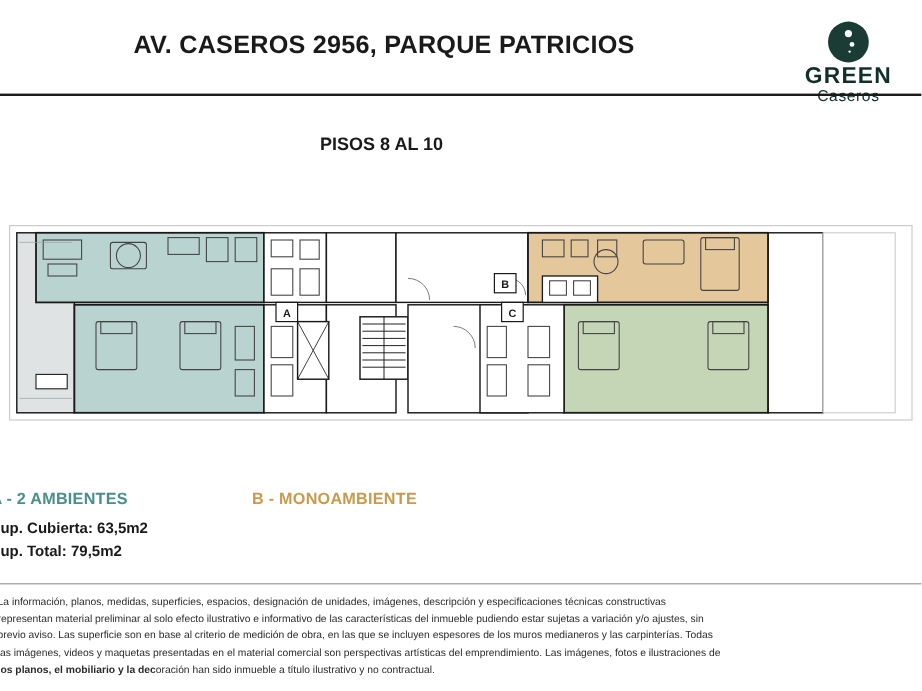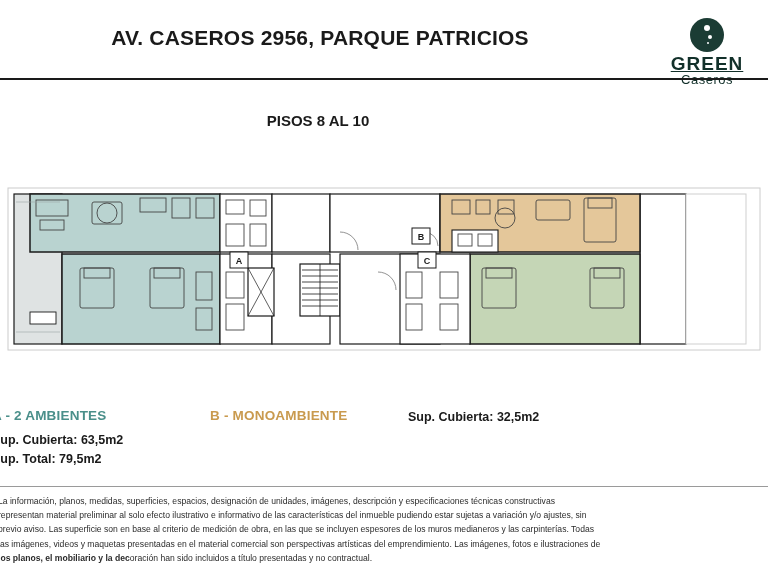--- a/index.html
+++ b/index.html
@@ -53,21 +53,20 @@
     border-radius: 50%;
     background: #ffffff;
     box-shadow: 3px 9px 0 -1px #ffffff, 1px 15px 0 -2px #ffffff;
   }
   .logo-word {
     font-size: 19px;
     font-weight: bold;
     letter-spacing: 1px;
     color: #12302a;
     line-height: 1;
-    text-decoration: underline;
   }
   .logo-sub {
     font-size: 13px;
     letter-spacing: 0.5px;
     color: #12302a;
     line-height: 1.1;
   }
   .rule {
     position: absolute;
     left: 0; top: 78px;
@@ -290,27 +289,26 @@
       <div class="legend-title" style="color:#4a8f8a;">A - 2 AMBIENTES</div>
       <div class="legend-line">Sup. Cubierta: 63,5m2</div>
       <div class="legend-line">Sup. Total: 79,5m2</div>
     </div>
 
     <div class="legend-col c2">
       <div class="legend-title" style="color:#c99a4e;">B - MONOAMBIENTE</div>
     </div>
 
     <div class="legend-col c3">
-      <div class="legend-line">Sup. Cubierta: 32,5m2</div>
     </div>
 
   </div>
 
   <div class="disclaimer-rule"></div>
   <div class="disclaimer">
     <div>La información, planos, medidas, superficies, espacios, designación de unidades, imágenes, descripción y especificaciones técnicas constructivas</div>
     <div>representan material preliminar al solo efecto ilustrativo e informativo de las características del inmueble pudiendo estar sujetas a variación y/o ajustes, sin</div>
     <div>previo aviso. Las superficie son en base al criterio de medición de obra, en las que se incluyen espesores de los muros medianeros y las carpinterías. Todas</div>
     <div>las imágenes, videos y maquetas presentadas en el material comercial son perspectivas artísticas del emprendimiento. Las imágenes, fotos e ilustraciones de</div>
-    <div><b>los planos, el mobiliario y la dec</b><span>oración han sido incluidos a título presentadas y no contractual.</span></div>
+    <div><b>los planos, el mobiliario y la dec</b><span>oración han sido inmueble a título ilustrativo y no contractual.</span></div>
   </div>
 
 </div>
 
 </body></html>

